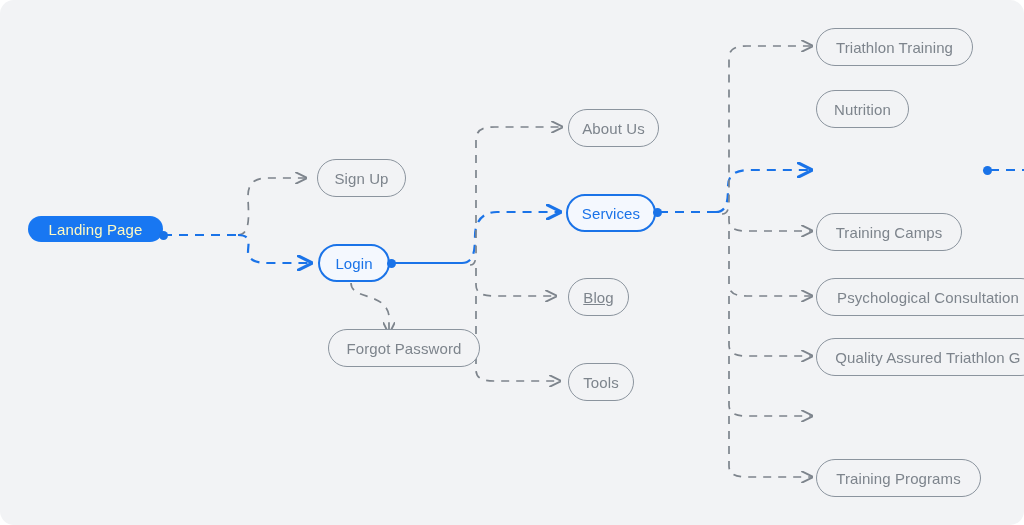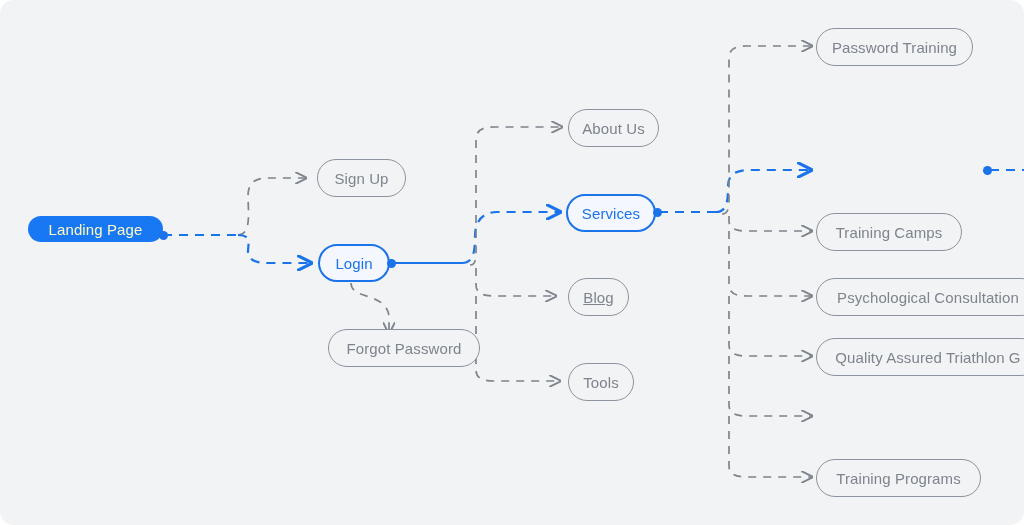--- a/index.html
+++ b/index.html
@@ -119,23 +119,26 @@
 
   <div class="node gray" style="left:568px;top:278px;width:61px;text-decoration:underline;">
     <span>Blog</span>
   </div>
 
   <div class="node gray" style="left:568px;top:363px;width:66px;">
     <span>Tools</span>
   </div>
 
   <div class="node gray" style="left:816px;top:28px;width:157px;">
-    <span>Password Training</span>
+    <span>Triathlon Training</span>
   </div>
 
+  <div class="node gray" style="left:816px;top:90px;width:93px;">
+    <span>Nutrition</span>
+  </div>
 
   <div class="dot" style="left:983px;top:166px;"></div>
 
   <div class="node gray" style="left:816px;top:213px;width:146px;">
     <span>Training Camps</span>
   </div>
 
   <div class="node gray" style="left:816px;top:278px;width:224px;">
     <span>Psychological Consultation</span>
   </div>

